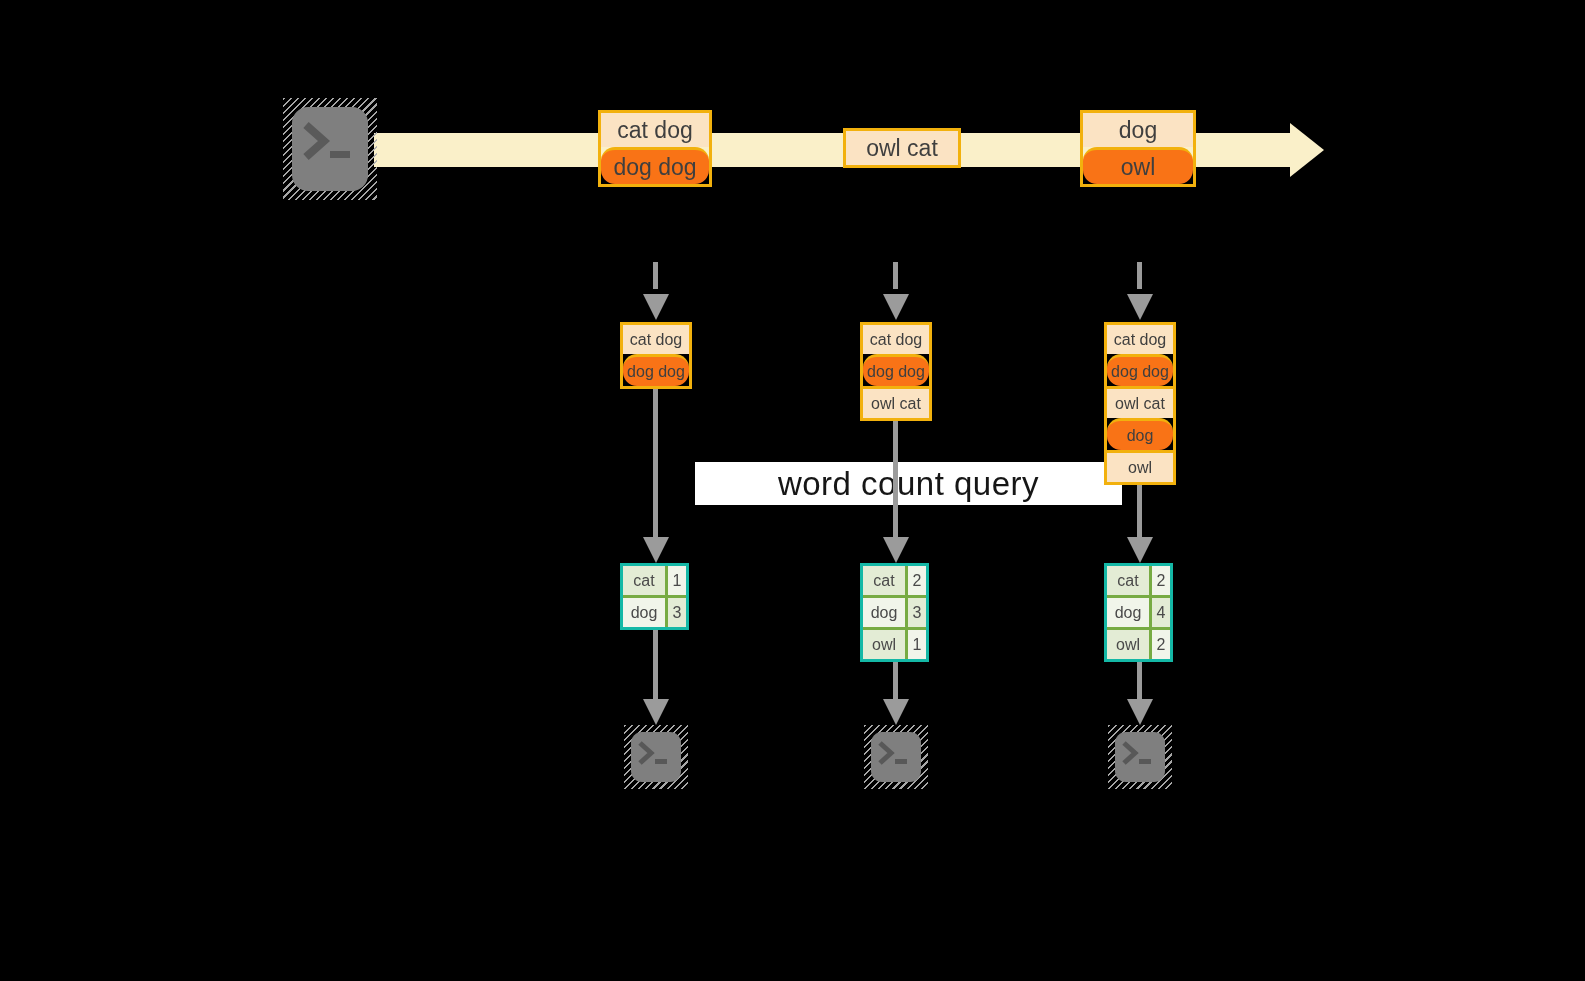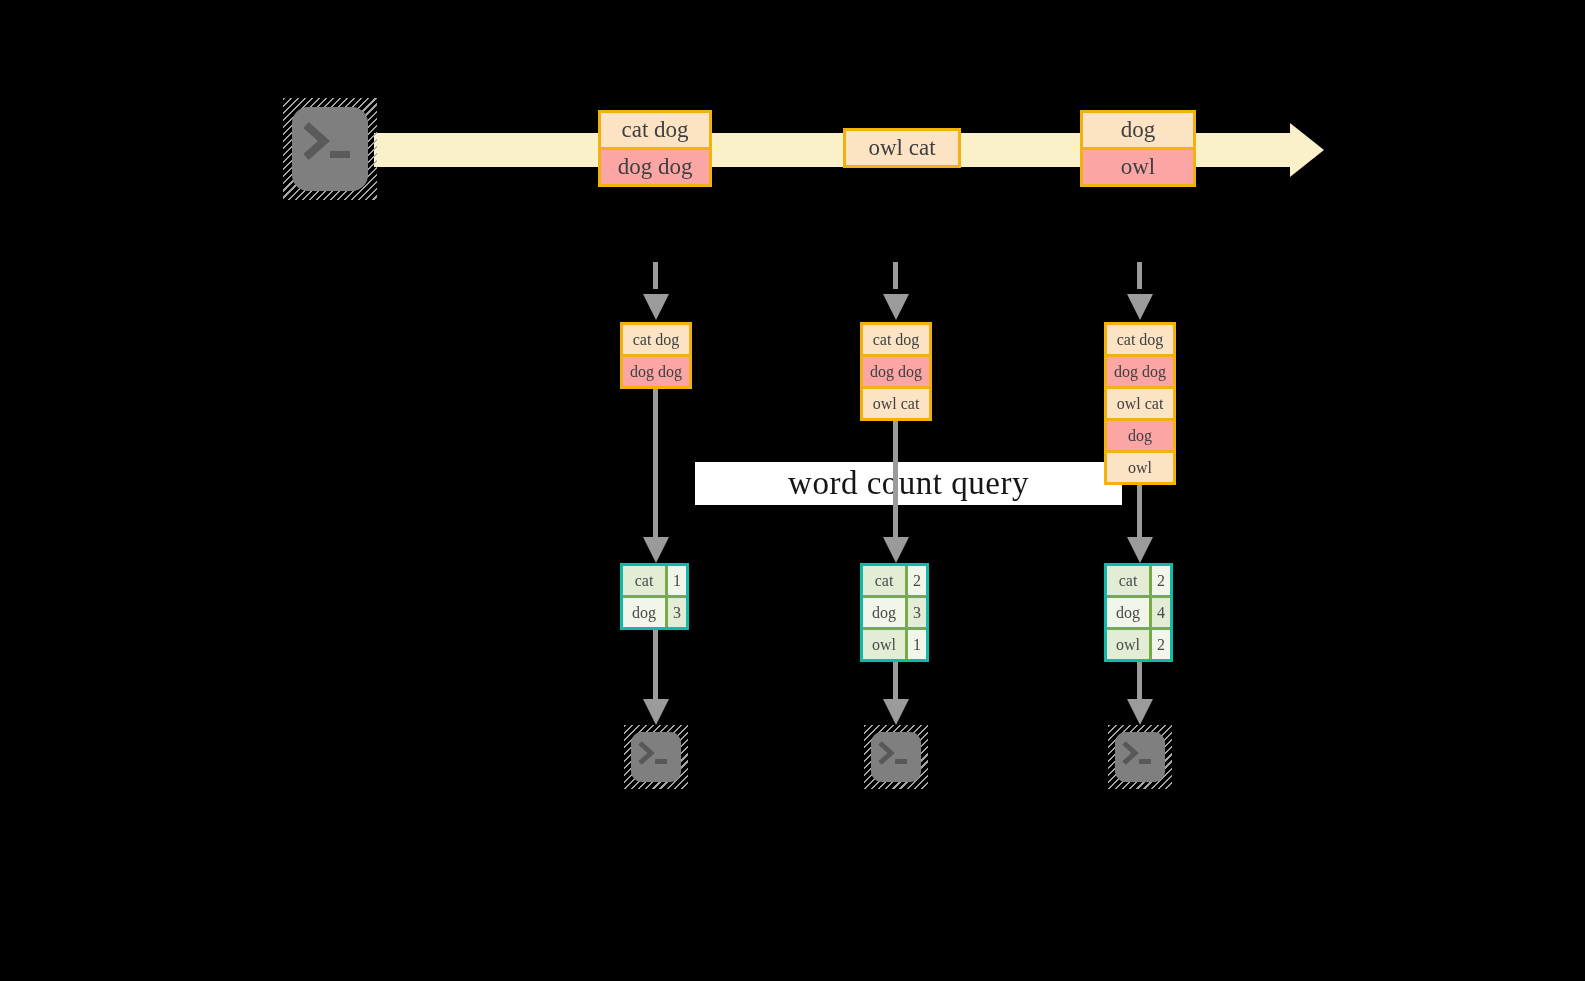--- a/index.html
+++ b/index.html
@@ -1,18 +1,18 @@
 <!DOCTYPE html>
 <html><head>
 <meta charset="utf-8">
 <style>
   html,body{margin:0;padding:0;background:#000;}
   .canvas{
     position:relative;width:1329px;height:981px;background:#000000;
-    font-family:Liberation Serif, serif;overflow:hidden;
+    font-family:Liberation Sans, sans-serif;overflow:hidden;
   }
   
   .hatch{
     position:absolute;
     background:repeating-linear-gradient(135deg,
       rgba(175,175,175,.95) 0px, rgba(175,175,175,.95) 1.5px,
       transparent 1.5px, transparent 5px);
     z-index:3;
   }
   .term-inner{position:absolute;background:#7f7f7f;}
@@ -24,21 +24,21 @@
   .band-head{position:absolute;left:1290px;top:123px;width:0;height:0;
     border-top:27px solid transparent;border-bottom:27px solid transparent;
     border-left:34px solid #FAF0C9;z-index:1;}
   
   .obox{position:absolute;border:3px solid #F2B10D;z-index:3;box-sizing:border-box;}
   .ocell{display:flex;align-items:center;justify-content:center;color:#3F3F3F;}
   .ocell + .ocell{border-top:3px solid #F2B10D;}
   .tl .ocell{height:34px;font-size:23px;}
   .stk .ocell{height:29px;font-size:16px;}
   .fill-dark{background:#FBE3C3;}
-  .fill-light{background:#fca5a5;}
+  .fill-light{background:#f97316;border-radius:14px;}
   
   .stem{position:absolute;width:5px;background:#9B9B9B;z-index:2;}
   .head-down{position:absolute;width:0;height:0;z-index:2;
     border-left:13px solid transparent;border-right:13px solid transparent;
     border-top:26px solid #9B9B9B;}
   
   .qlabel{position:absolute;left:695px;top:462px;width:427px;height:43px;background:#ffffff;
     color:#161616;font-size:33px;line-height:43px;text-align:center;z-index:1;letter-spacing:.5px;}
   
   .gtable{position:absolute;border:3px solid #14b8a6;z-index:3;box-sizing:border-box;

